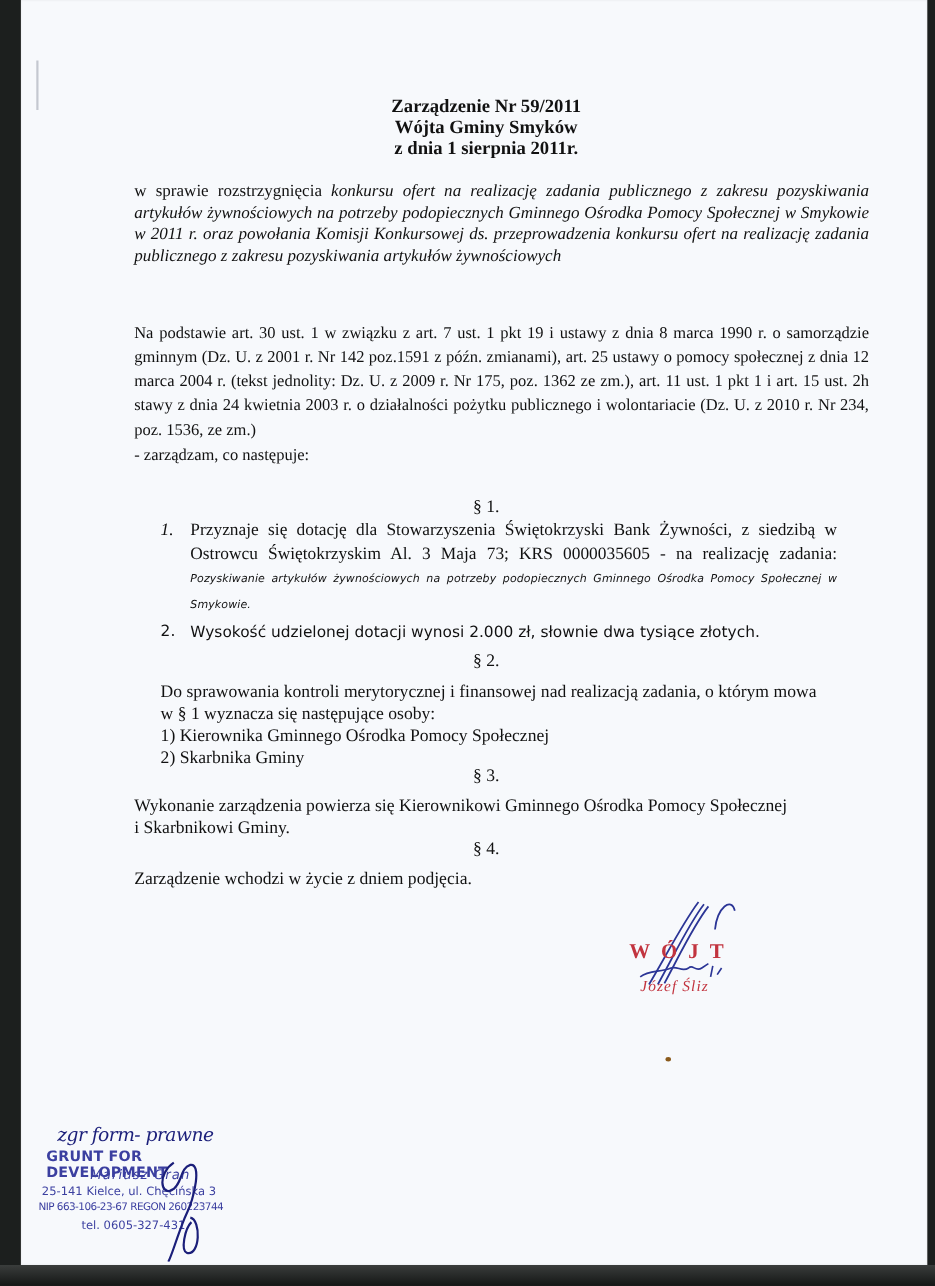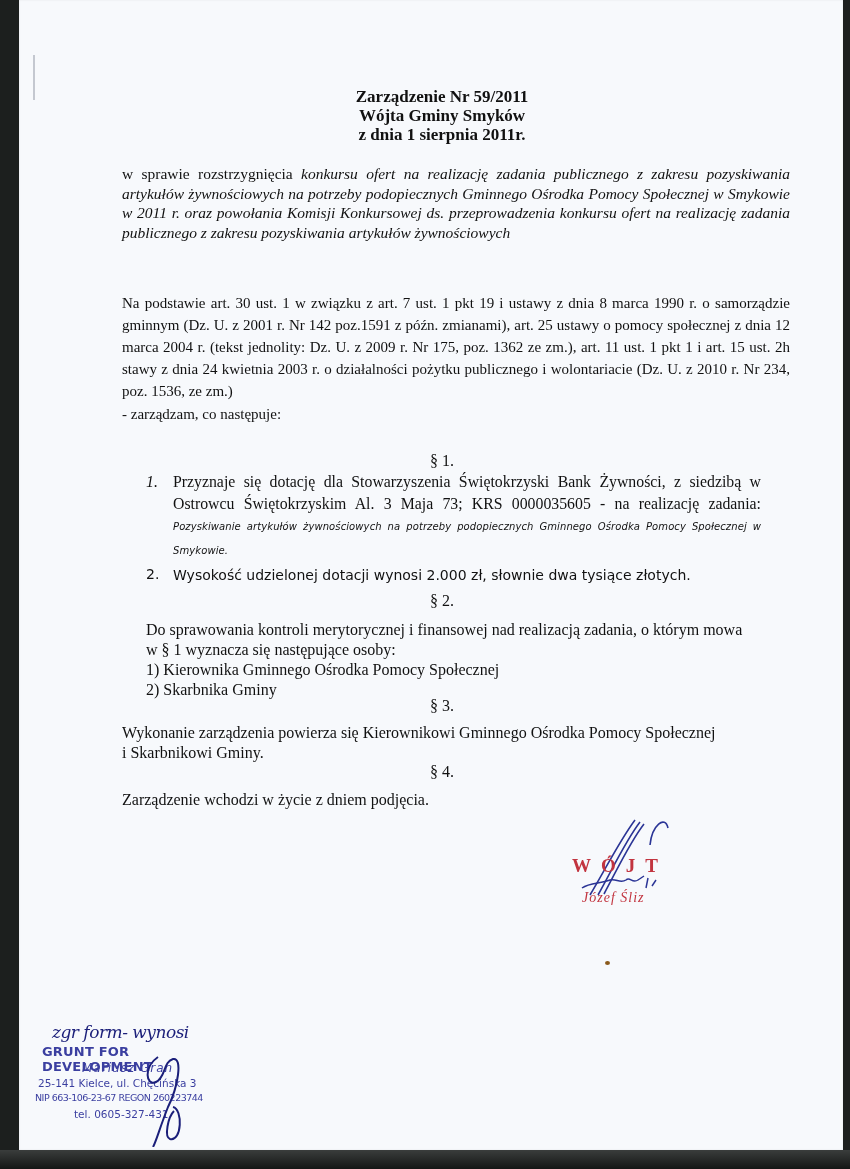--- a/index.html
+++ b/index.html
@@ -139,21 +139,21 @@
 <svg class="signature" width="140" height="100" viewBox="0 0 140 100">
   <path d="M30 85 C 45 60, 60 30, 75 10 M 38 85 C 52 60, 66 30, 80 12 M 44 84 C 58 58, 70 32, 84 14" stroke="#2b3596" stroke-width="1.6" fill="none"></path>
   <path d="M90 35 C 92 15, 105 5, 108 18" stroke="#2b3596" stroke-width="1.6" fill="none"></path>
   <path d="M22 78 C 30 72, 40 74, 50 70 C 56 68, 60 74, 66 70 C 70 66, 72 74, 78 70 L 84 66 M 88 68 L 86 78 M 92 76 L 96 70" stroke="#2b3596" stroke-width="1.5" fill="none"></path>
 </svg>
 <div class="stamp-wojt">WÓJT</div>
 <div class="stamp-name">Józef Śliz</div>
 <div class="dot"></div>
 
 <div class="grunt-stamp">
-  <div class="grunt-hand">zgr form- wynosi</div>
+  <div class="grunt-hand">zgr form- prawne</div>
   <div class="grunt-name">GRUNT FOR DEVELOPMENT</div>
   <div class="grunt-person">Mariusz Gran</div>
   <div class="grunt-addr">25-141 Kielce, ul. Chęcińska 3</div>
   <div class="grunt-nip">NIP 663-106-23-67 REGON 260223744</div>
   <div class="grunt-tel">tel. 0605-327-431</div>
   <svg class="grunt-sig" width="50" height="100" viewBox="0 0 50 100">
     <path d="M20 10 C 5 20, 8 40, 18 35 C 28 30, 25 15, 35 12 C 45 10, 40 40, 30 60 C 22 80, 18 95, 15 100" stroke="#1b1f7a" stroke-width="2" fill="none"></path>
     <path d="M35 60 C 45 62, 44 95, 32 92 C 26 90, 30 70, 36 64" stroke="#1b1f7a" stroke-width="2" fill="none"></path>
   </svg>
 </div>

